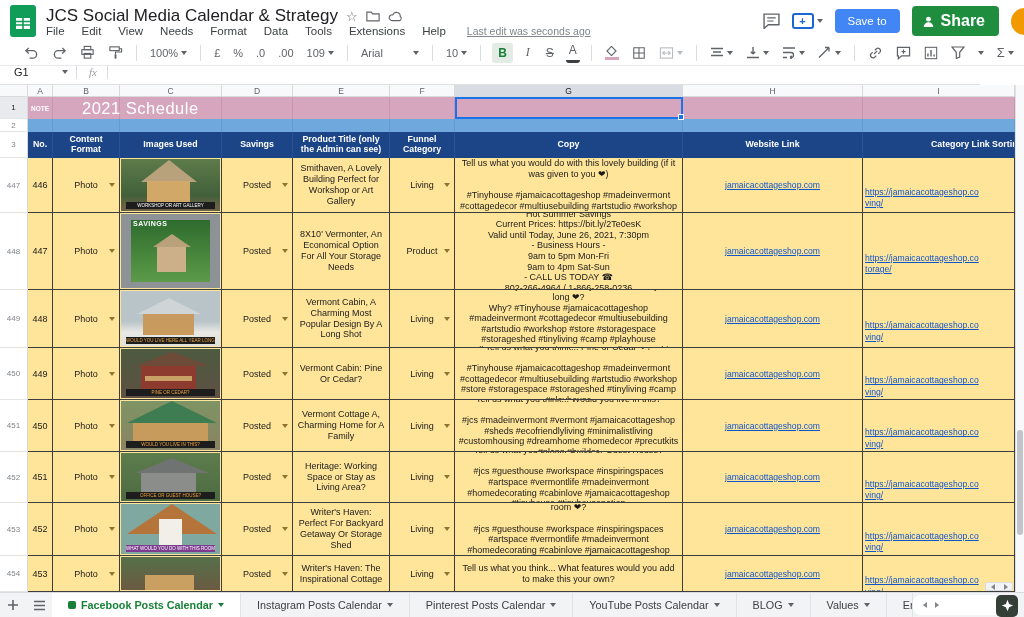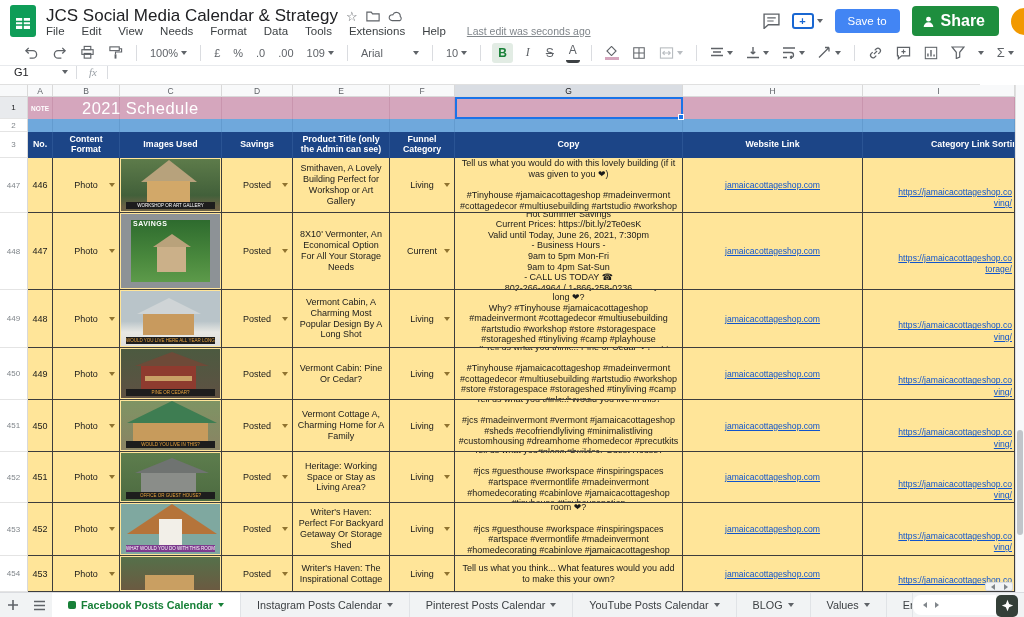--- a/index.html
+++ b/index.html
@@ -69,21 +69,21 @@
 
   .drow .c { overflow:hidden; position:relative; }
   .drow .y { background:#ffe599; border-right:1px solid #3d3d3d; border-bottom:1px solid #3d3d3d; display:flex; align-items:center; justify-content:center; font-size:9px; color:#1a1a1a; text-align:center; }
   .drow .num { font-size:9px; }
   .dd { position:relative; }
   .tri { position:absolute; right:4px; top:50%; margin-top:-2px; width:0; height:0; border-left:3.5px solid transparent; border-right:3.5px solid transparent; border-top:4.5px solid #8f7330; }
   .titlecell { font-size:8.6px; line-height:1.2; padding:0 3px; }
   .copycell { font-size:8px; line-height:1.18; white-space:pre-line; padding:0 3px; align-items:center; }
   .linkcell a, .catcell a { color:#1155cc; text-decoration:underline; font-size:8.6px; }
   .catcell { justify-content:flex-end !important; }
-  .catcell a { display:block; width:100%; text-align:right; white-space:pre-line; padding:0 2px; line-height:1.3;margin-top:26px; }
+  .catcell a { display:block; width:100%; text-align:left; white-space:pre-line; padding:0 2px; line-height:1.3;margin-top:26px; }
   .imgcell { padding:1px; }
 
   
   .thumb { position:absolute; inset:1px; overflow:hidden; }
   .cap { position:absolute; left:5%; right:5%; bottom:2px; height:7px; background:#1d1d1d; color:#e8a33d; font-size:4.5px; line-height:7px; text-align:center; overflow:hidden; white-space:nowrap; }
   .cabin { position:absolute; }
   .roof { position:absolute; width:0; height:0; }
   .t0 { background:linear-gradient(#5d7b4a,#42603a 70%,#6b6246 92%); }
   .t0 .cabin { left:26%; bottom:16%; width:44%; height:42%; background:#d2a869; }
   .t0 .roof { left:20%; bottom:56%; border-left:28px solid transparent; border-right:28px solid transparent; border-bottom:22px solid #b7a27c; }
@@ -438,21 +438,21 @@
             <div class="cabin"></div>
             <div class="cap">SAVINGS</div>
           </div>
         </div>
       <div class="c y dd">
           <span>Posted</span>
           <i class="tri"></i>
         </div>
       <div class="c y titlecell">8X10' Vermonter, An Economical Option For All Your Storage Needs</div>
       <div class="c y dd">
-          <span>Current</span>
+          <span>Product</span>
           <i class="tri"></i>
         </div>
       <div class="c y copycell">Hot Summer Savings
 Current Prices: https://bit.ly/2Te0esK
 Valid until Today, June 26, 2021, 7:30pm
 - Business Hours -
 9am to 5pm Mon-Fri
 9am to 4pm Sat-Sun
 - CALL US TODAY ☎
 802-266-4964 / 1-866-258-0236</div>

